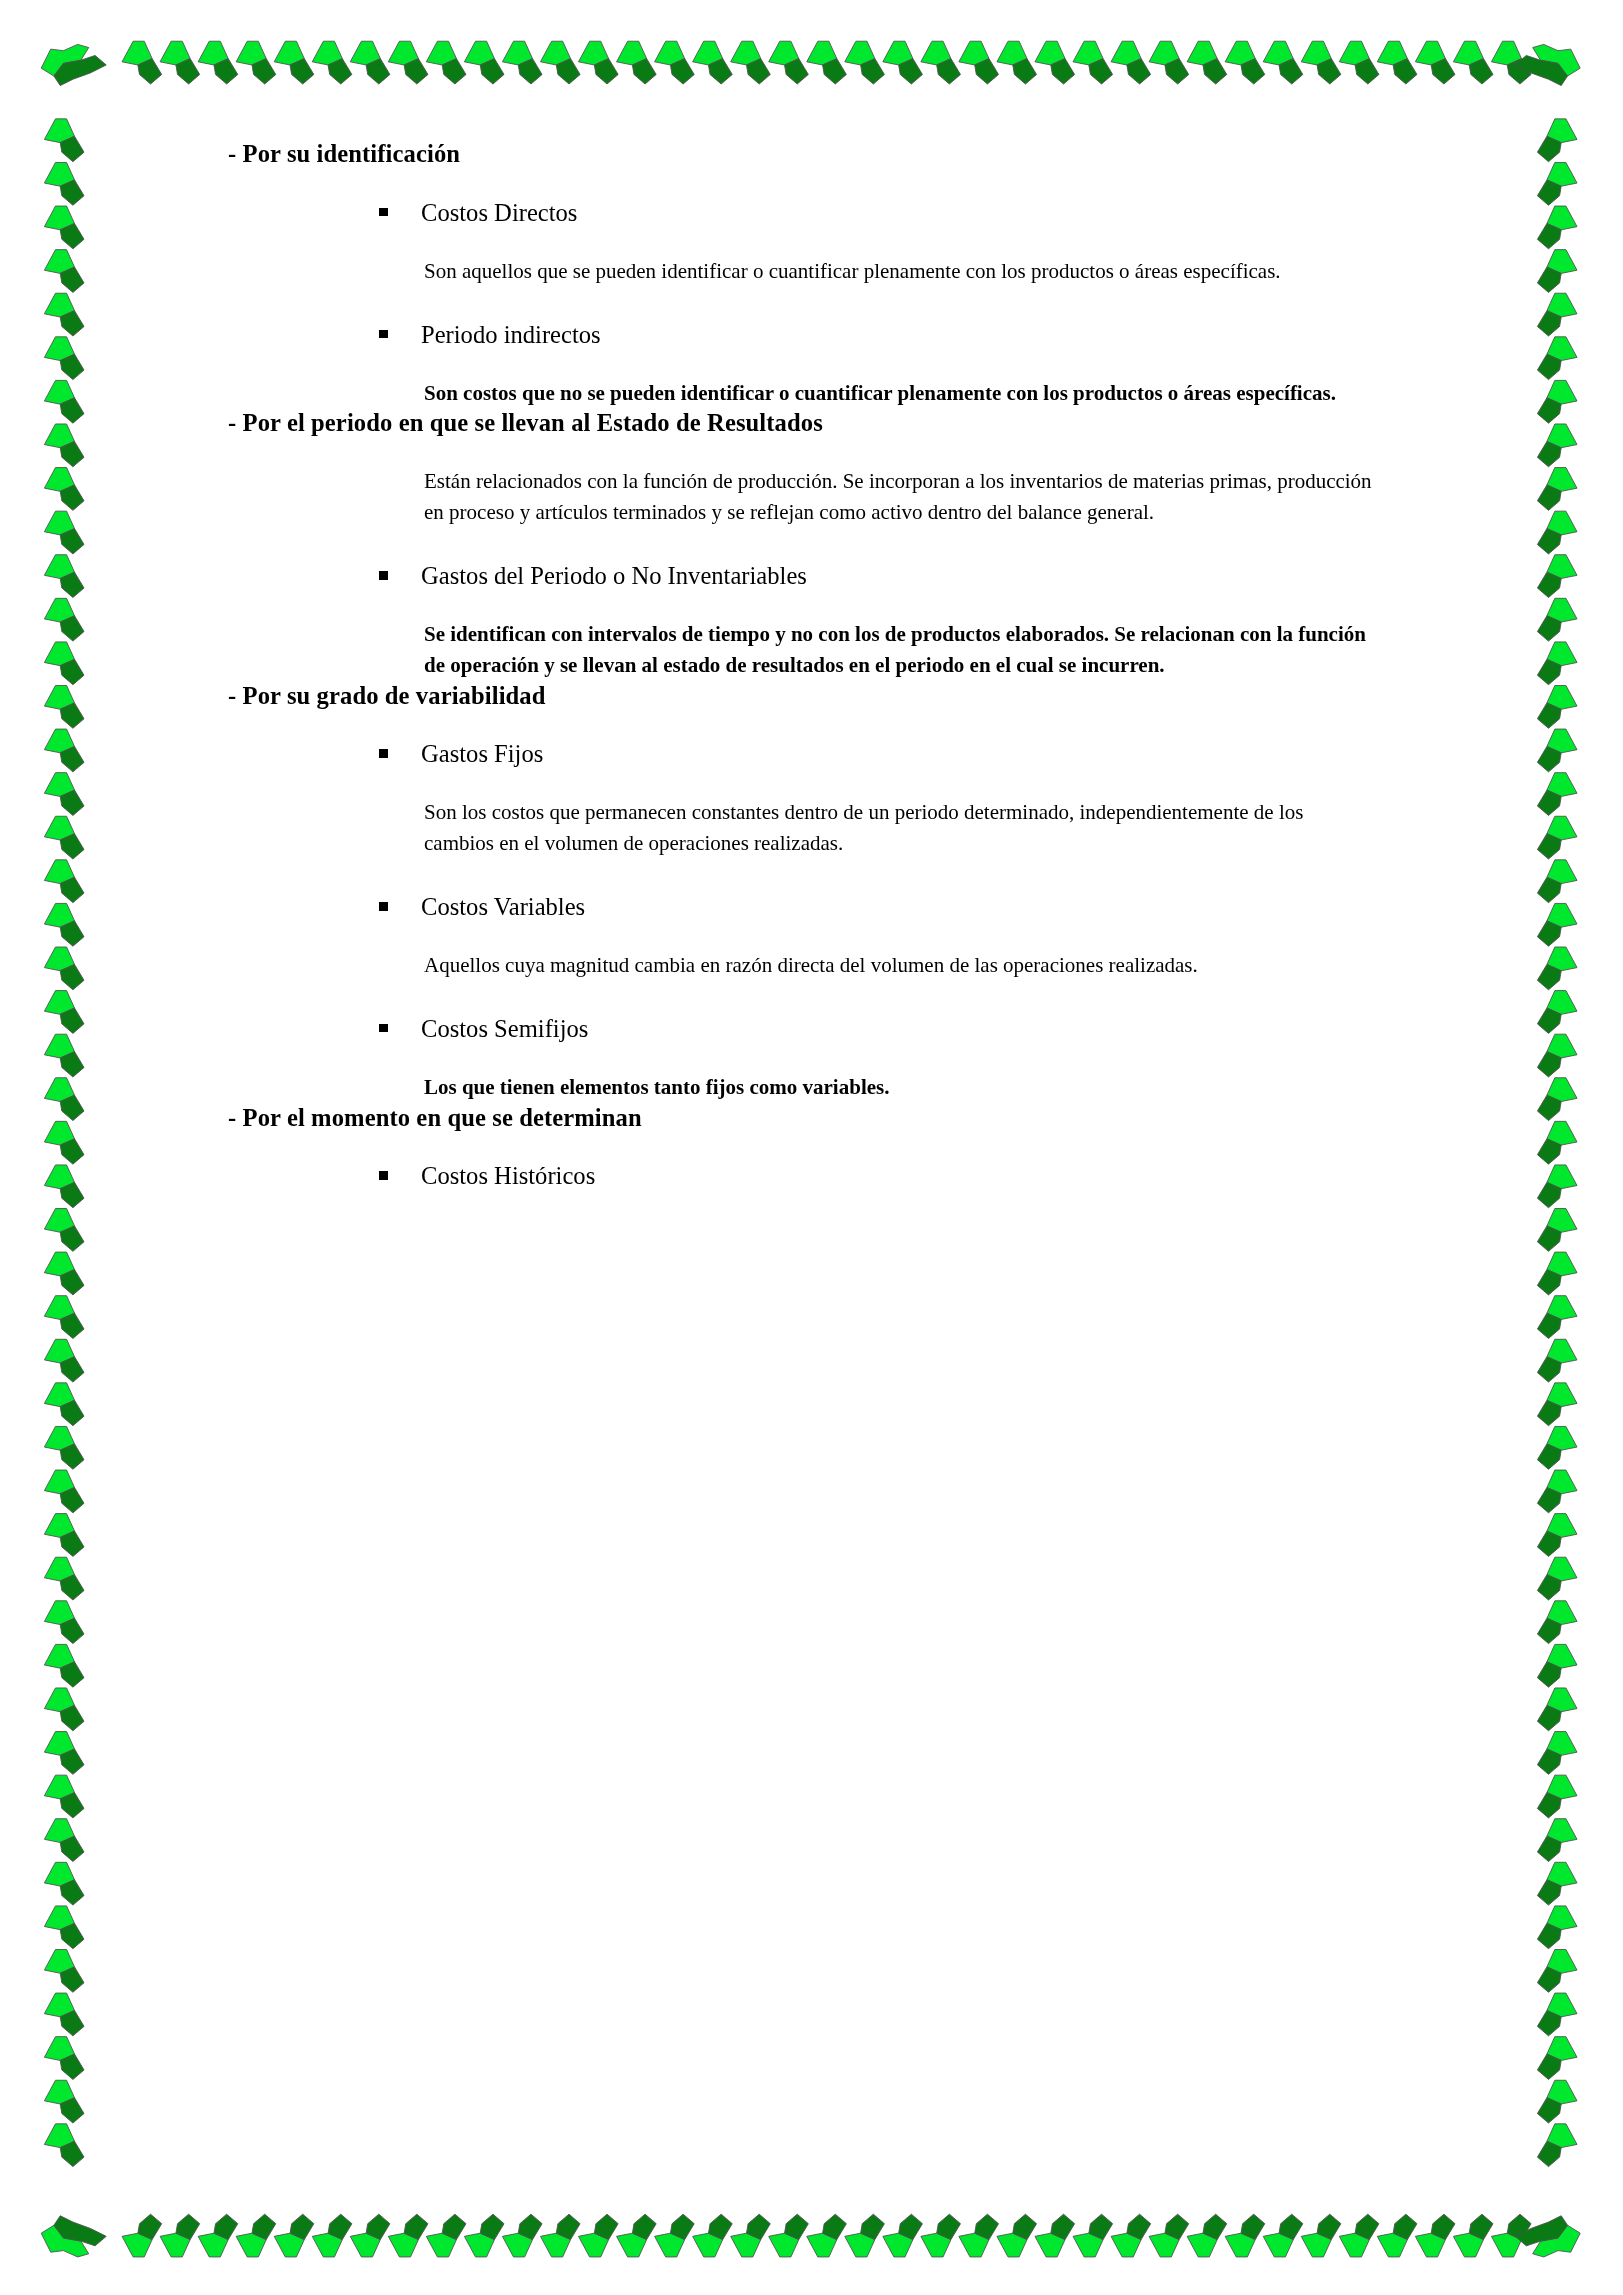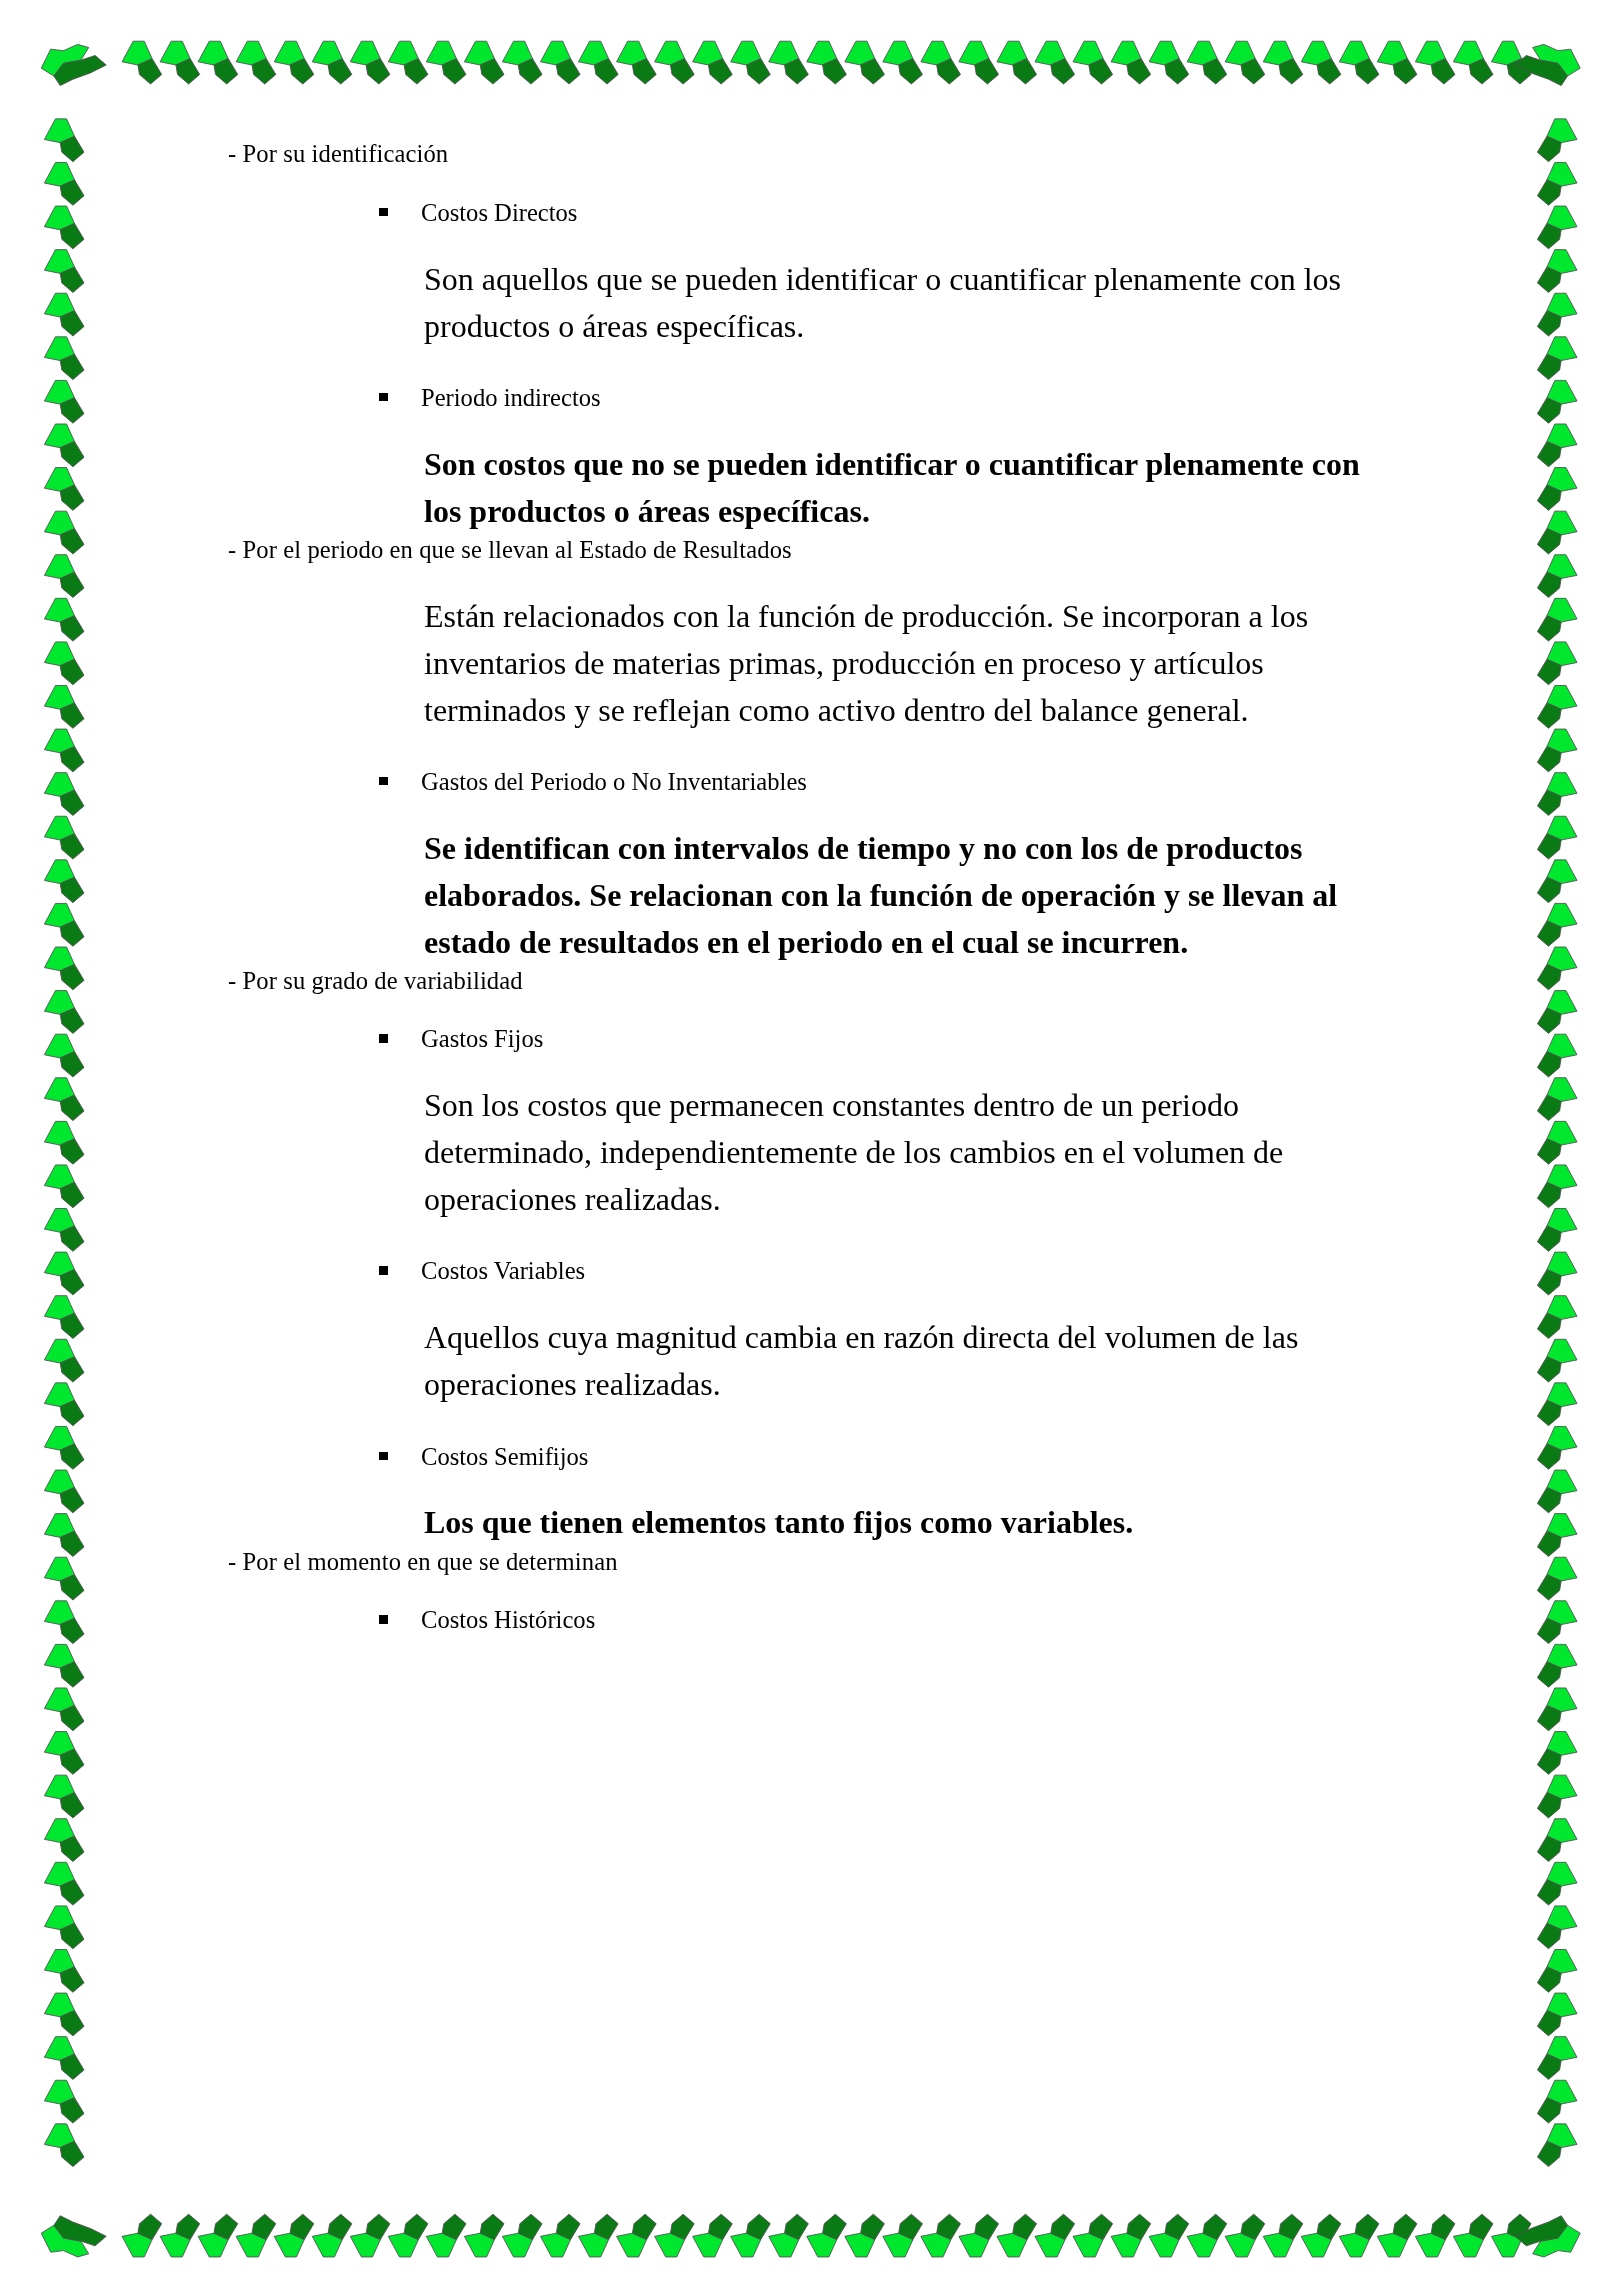--- a/index.html
+++ b/index.html
@@ -19,21 +19,21 @@
   
   .page-content{
     position:absolute;
     left:228px; top:139px;
     width:1149px;
   }
 
   .section { margin:0; }
 
   .section-heading{
-    font-weight:normal;
+    font-weight:bold;
     font-size:24.6px;
     line-height:1.25;
     letter-spacing:0.1px;
     margin:0 0 27px 0;
     white-space:pre;
   }
 
   .bullet-row{
     position:relative;
     padding-left:193px;
@@ -46,21 +46,21 @@
     left:151px;
     top:11px;
     width:8.7px; height:8.7px;
     background:#000000;
   }
   .bullet-label{ display:inline; }
 
   .body-para{
     margin:0 0 32px 0;
     padding-left:196px;
-    font-size:32px;
+    font-size:21px;
     line-height:1.47;
     text-align:left;
   }
   .body-para:last-child{ margin-bottom:0;font-weight:bold; }
 </style>
 </head>
 <body>
 
 <div id="border-frame">
   <svg viewBox="0 0 2048 2896" xmlns="http://www.w3.org/2000/svg" aria-hidden="true">

